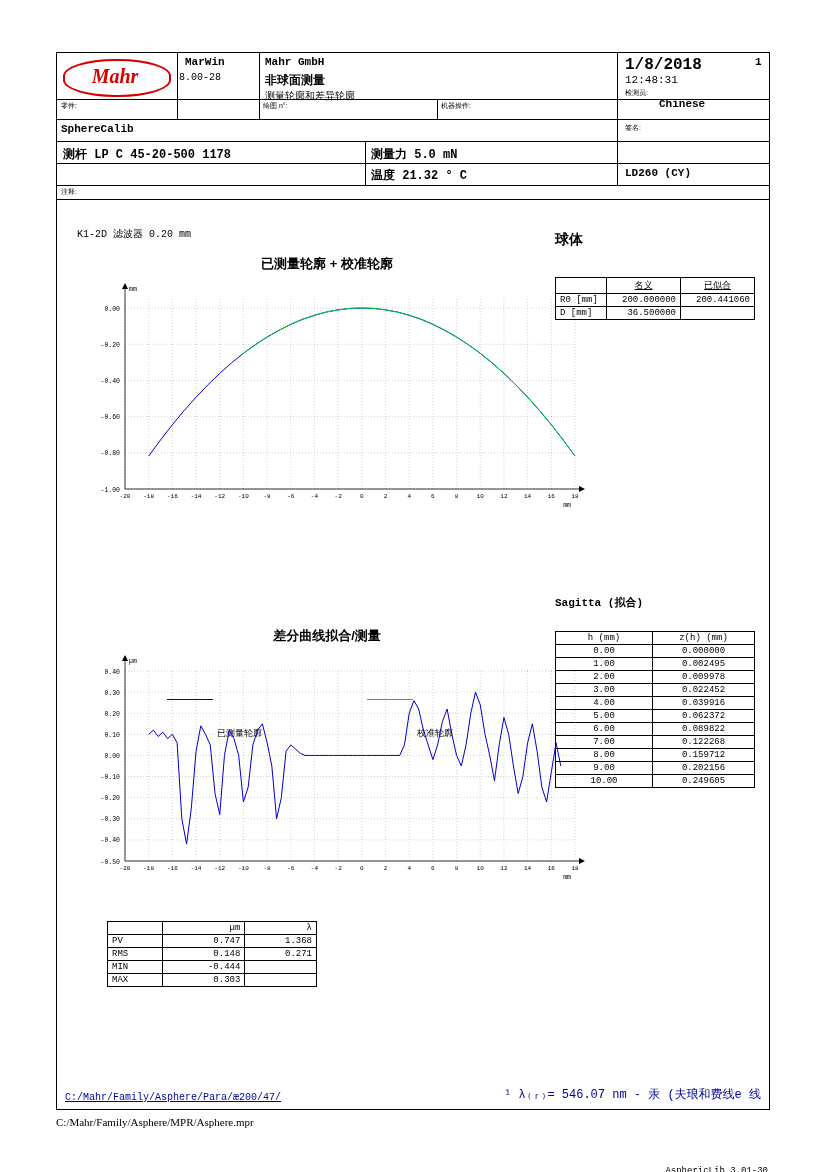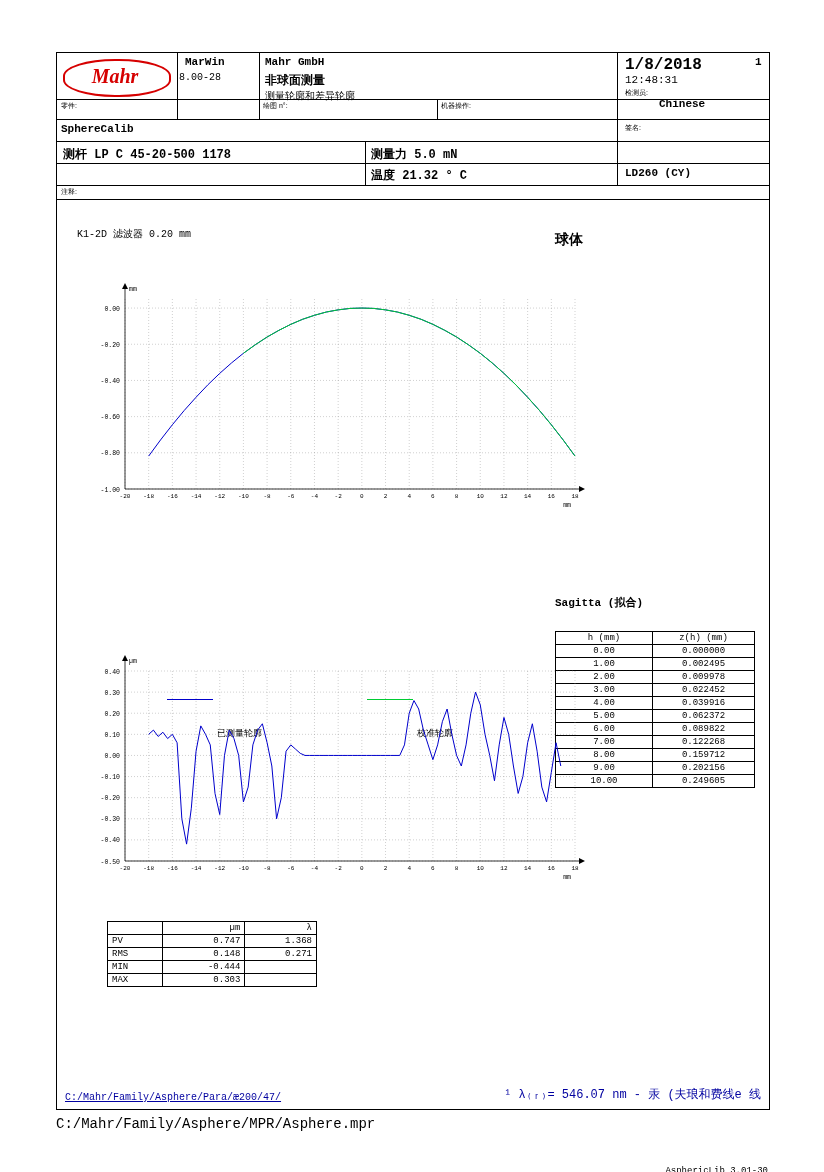--- a/index.html
+++ b/index.html
@@ -22,21 +22,21 @@
   .chart-title{position:absolute;text-align:center;font-weight:bold;font-size:13px;}
   .legend-line{position:absolute;height:0;border-top:1px solid;}
   .legend-txt{position:absolute;font-size:9px;margin-top:34px;}
   table.grid{border-collapse:collapse;font-size:9px;font-family:"Liberation Mono",monospace;}
   table.grid td,table.grid th{border:1px solid #000;padding:1px 4px;font-weight:normal;}
   .rt{text-align:right;}
   .ctr{text-align:center;}
   .u{text-decoration:underline;}
   .foot-left{position:absolute;left:8px;bottom:6px;font-size:10px;font-family:"Liberation Mono",monospace;text-decoration:underline;color:#0000a0;}
   .foot-right{position:absolute;right:8px;bottom:6px;font-size:12px;font-family:Liberation Mono, monospace;color:#0000a0;}
-  .below-left{position:absolute;left:56px;top:1116px;font-size:14px;font-family:Liberation Mono, monospace;}
+  .below-left{position:absolute;left:56px;top:1116px;font-size:11px;font-family:Liberation Serif, serif;}
   .below-right{position:absolute;right:56px;top:1130px;font-size:9px;font-family:"Liberation Mono",monospace;margin-top:36px;}
 </style>
 </head>
 <body>
 
 <div class="page">
   <div class="sheet">
 
     <div class="hdr">
 
@@ -84,20 +84,21 @@
       <div class="cell mono bold" style="left:314px;top:93px;font-size:12px;">测量力 5.0 mN</div>
       <div class="cell mono bold" style="left:314px;top:114px;font-size:12px;">温度 21.32 ° C</div>
       <div class="cell mono bold" style="left:568px;top:114px;font-size:11px;">LD260 (CY)</div>
       <div class="cell tiny" style="left:4px;top:134px;">注释:</div>
     </div>
 
     <div class="bodywrap">
 
       <div class="label-k1">K1-2D 滤波器 0.20  mm</div>
 
+      <div class="chart-title" style="left:120px;top:56px;width:300px;">已测量轮廓 + 校准轮廓</div>
 
       <svg id="chart1" width="520" height="240" style="position:absolute;left:20px;top:78px;">
           <line x1="48" y1="22" x2="48" y2="212" stroke="#888" stroke-width="0.4" stroke-dasharray="1,2"></line>
           <text x="48" y="221" text-anchor="middle" font-size="6" font-family="Liberation Mono, monospace" fill="#000">-20</text>
           <line x1="71.68421052631578" y1="22" x2="71.68421052631578" y2="212" stroke="#888" stroke-width="0.4" stroke-dasharray="1,2"></line>
           <text x="71.68421052631578" y="221" text-anchor="middle" font-size="6" font-family="Liberation Mono, monospace" fill="#000">-18</text>
           <line x1="95.36842105263158" y1="22" x2="95.36842105263158" y2="212" stroke="#888" stroke-width="0.4" stroke-dasharray="1,2"></line>
           <text x="95.36842105263158" y="221" text-anchor="middle" font-size="6" font-family="Liberation Mono, monospace" fill="#000">-16</text>
           <line x1="119.05263157894737" y1="22" x2="119.05263157894737" y2="212" stroke="#888" stroke-width="0.4" stroke-dasharray="1,2"></line>
           <text x="119.05263157894737" y="221" text-anchor="middle" font-size="6" font-family="Liberation Mono, monospace" fill="#000">-14</text>
@@ -154,20 +155,39 @@
           <path d="M71.68,179.07 L83.53,162.96 L95.37,147.76 L107.21,133.47 L119.05,120.26 L130.89,107.77 L142.74,96.37 L154.58,85.88 L166.42,76.29 L178.26,67.78 L190.11,60.00 L201.95,53.30 L213.79,47.33 L225.63,42.27 L237.47,38.29 L249.32,35.03 L261.16,32.86 L273.00,31.41 L284.84,31.05 L296.68,31.41 L308.53,32.86 L320.37,35.03 L332.21,38.29 L344.05,42.27 L355.89,47.33 L367.74,53.30 L379.58,60.00 L391.42,67.78 L403.26,76.29 L415.11,85.88 L426.95,96.37 L438.79,107.77 L450.63,120.26 L462.47,133.47 L474.32,147.76 L486.16,162.96 L498.00,179.07 " fill="none" stroke="#0000cc" stroke-width="1"></path>
           <path d="M166.42,76.29 L178.26,67.78 L190.11,60.00 L201.95,53.30 L213.79,47.33 L225.63,42.27 L237.47,38.29 L249.32,35.03 L261.16,32.86 L273.00,31.41 L284.84,31.05 L296.68,31.41 L308.53,32.86 L320.37,35.03 L332.21,38.29 L344.05,42.27 L355.89,47.33 L367.74,53.30 L379.58,60.00 L391.42,67.78 L403.26,76.29 L415.11,85.88 L426.95,96.37 L438.79,107.77 L450.63,120.26 L462.47,133.47 L474.32,147.76 L486.16,162.96 L498.00,179.07 " fill="none" stroke="#00cc33" stroke-width="1"></path>
         </svg>
 
       <div class="legend-line" style="left:110px;top:500px;width:46px;border-color:#0000cc;"></div>
       <div class="legend-txt" style="left:160px;top:494px;">已测量轮廓</div>
       <div class="legend-line" style="left:310px;top:500px;width:46px;border-color:#00cc33;"></div>
       <div class="legend-txt" style="left:360px;top:494px;">校准轮廓</div>
 
       <div style="position:absolute;left:498px;top:32px;font-size:14px;font-weight:bold;">球体</div>
+      <table class="grid" style="position:absolute;left:498px;top:78px;width:200px;">
+        <tbody>
+            <tr>
+          <td style="width:42px;"></td>
+          <td class="ctr u">名义</td>
+          <td class="ctr u">已似合</td>
+        </tr>
+        <tr>
+          <td>R0 [mm]</td>
+          <td class="rt">200.000000</td>
+          <td class="rt">200.441060</td>
+        </tr>
+        <tr>
+          <td>D [mm]</td>
+          <td class="rt">36.500000</td>
+          <td class="rt"></td>
+        </tr>
+      </tbody>
+        </table>
 
       <div class="mono" style="position:absolute;left:498px;top:396px;font-size:11px;font-weight:bold;text-align:right;">Sagitta (拟合)</div>
       <table class="grid" style="position:absolute;left:498px;top:432px;width:200px;">
         <tbody>
             <tr>
           <td class="ctr" style="width:88px;">h (mm)</td>
           <td class="ctr">z(h) (mm)</td>
         </tr>
         <tr>
               <td class="ctr">0.00</td>
@@ -209,20 +229,21 @@
               <td class="ctr">9.00</td>
               <td class="ctr">0.202156</td>
             </tr>
         <tr>
               <td class="ctr">10.00</td>
               <td class="ctr">0.249605</td>
             </tr>
       </tbody>
         </table>
 
+      <div class="chart-title" style="left:120px;top:428px;width:300px;">差分曲线拟合/测量</div>
       <svg id="chart2" width="520" height="250" style="position:absolute;left:20px;top:450px;">
           <line x1="48" y1="22" x2="48" y2="212" stroke="#888" stroke-width="0.4" stroke-dasharray="1,2"></line>
           <text x="48" y="221" text-anchor="middle" font-size="6" font-family="Liberation Mono, monospace" fill="#000">-20</text>
           <line x1="71.68421052631578" y1="22" x2="71.68421052631578" y2="212" stroke="#888" stroke-width="0.4" stroke-dasharray="1,2"></line>
           <text x="71.68421052631578" y="221" text-anchor="middle" font-size="6" font-family="Liberation Mono, monospace" fill="#000">-18</text>
           <line x1="95.36842105263158" y1="22" x2="95.36842105263158" y2="212" stroke="#888" stroke-width="0.4" stroke-dasharray="1,2"></line>
           <text x="95.36842105263158" y="221" text-anchor="middle" font-size="6" font-family="Liberation Mono, monospace" fill="#000">-16</text>
           <line x1="119.05263157894737" y1="22" x2="119.05263157894737" y2="212" stroke="#888" stroke-width="0.4" stroke-dasharray="1,2"></line>
           <text x="119.05263157894737" y="221" text-anchor="middle" font-size="6" font-family="Liberation Mono, monospace" fill="#000">-14</text>
           <line x1="142.73684210526315" y1="22" x2="142.73684210526315" y2="212" stroke="#888" stroke-width="0.4" stroke-dasharray="1,2"></line>

